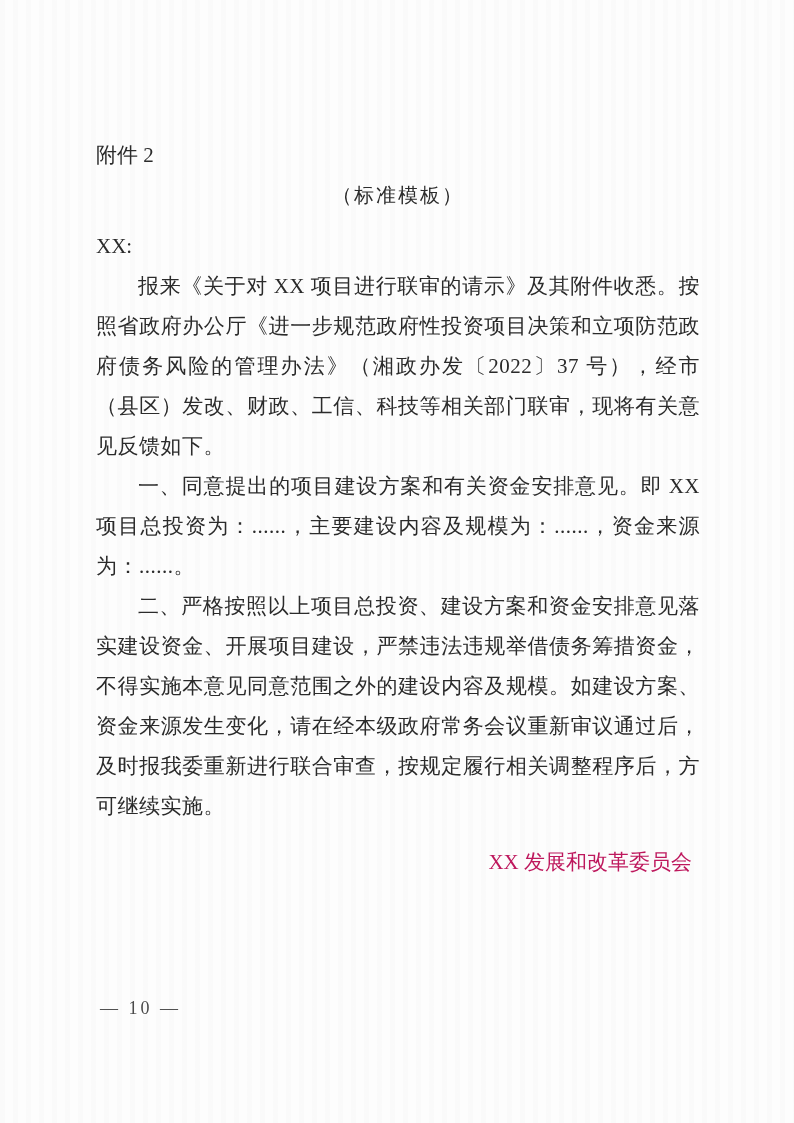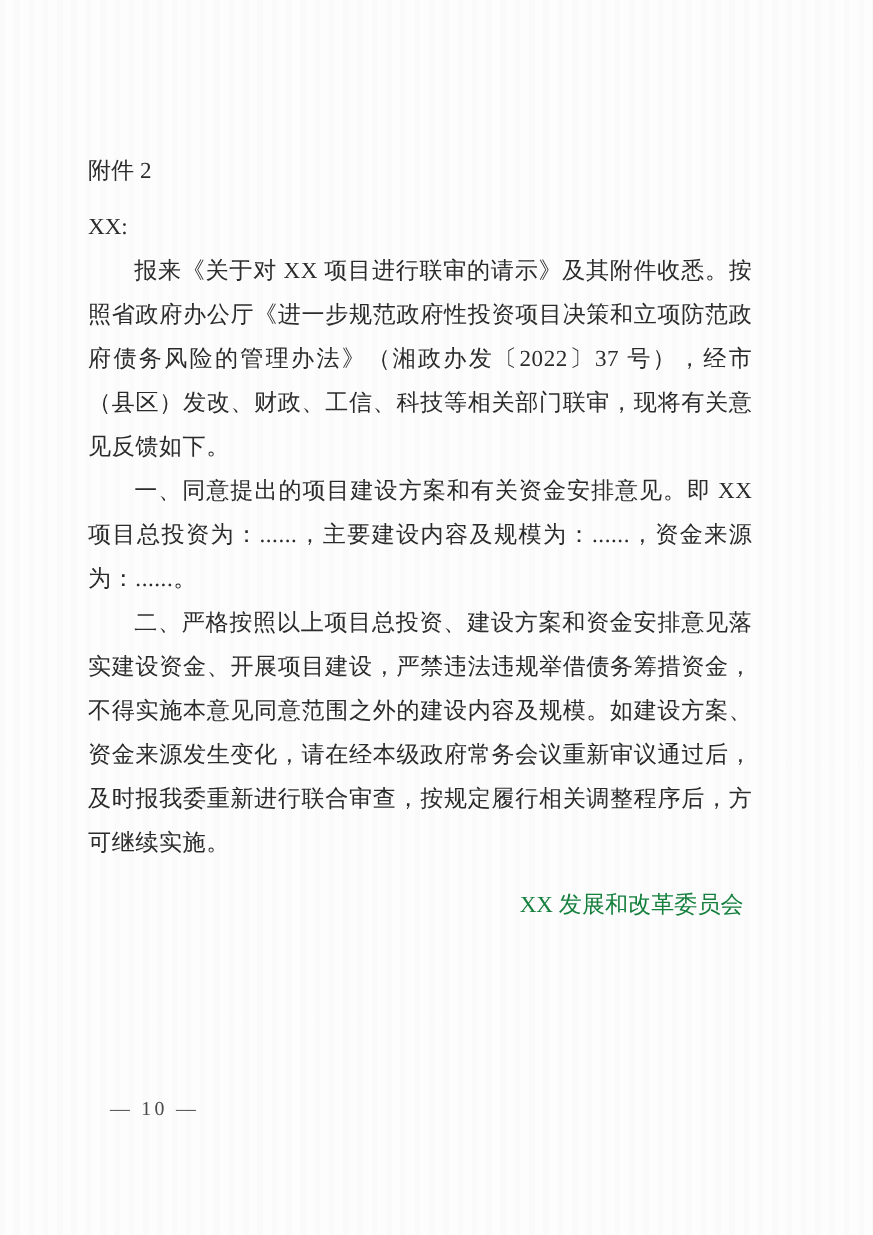--- a/index.html
+++ b/index.html
@@ -23,21 +23,21 @@
       inset: 0;
       background: repeating-linear-gradient(
         90deg,
         rgba(0, 0, 0, 0.012) 0px, rgba(0, 0, 0, 0.012) 5px,
         rgba(0, 0, 0, 0) 5px, rgba(0, 0, 0, 0) 13px
       );
       pointer-events: none;
     }
     .content {
       position: absolute;
-      left: 80px;
+      left: 96px;
       top: 140px;
       width: 604px;
       font-family: Liberation Serif, serif;
     }
     .attachment {
       font-size: 21px;
       line-height: 30px;
       color: #2b2b2b;
     }
     .doc-title {
@@ -73,21 +73,21 @@
       color: #2b2b2b;
     }
     .signature {
       margin-top: 16px;
       margin-left: auto;
       margin-right: 8px;
       width: max-content;
       text-align: center;
       font-size: 21px;
       line-height: 40px;
-      color: #15803d;
+      color: #be185d;
     }
     .footer-pagenum {
       position: absolute;
       left: 100px;
       top: 996px;
       font-size: 18px;
       line-height: 24px;
       letter-spacing: 3px;
       color: #4a4a4a;
       text-align: center;
@@ -95,20 +95,21 @@
   </style>
 </head>
 <body>
 
 <div class="page">
   <div class="content">
 
     <div class="attachment">附件 2</div>
 
 
+    <div class="doc-subtitle">（标准模板）</div>
 
     <div class="salutation">XX:</div>
 
     <p class="para">报来《关于对 XX 项目进行联审的请示》及其附件收悉。按照省政府办公厅《进一步规范政府性投资项目决策和立项防范政府债务风险的管理办法》（湘政办发〔2022〕37 号），经市（县区）发改、财政、工信、科技等相关部门联审，现将有关意见反馈如下。</p>
 
     <p class="para">一、同意提出的项目建设方案和有关资金安排意见。即 XX 项目总投资为：......，主要建设内容及规模为：......，资金来源为：......。</p>
 
     <p class="para">二、严格按照以上项目总投资、建设方案和资金安排意见落实建设资金、开展项目建设，严禁违法违规举借债务筹措资金，不得实施本意见同意范围之外的建设内容及规模。如建设方案、资金来源发生变化，请在经本级政府常务会议重新审议通过后，及时报我委重新进行联合审查，按规定履行相关调整程序后，方可继续实施。</p>
 
     <div class="signature">

